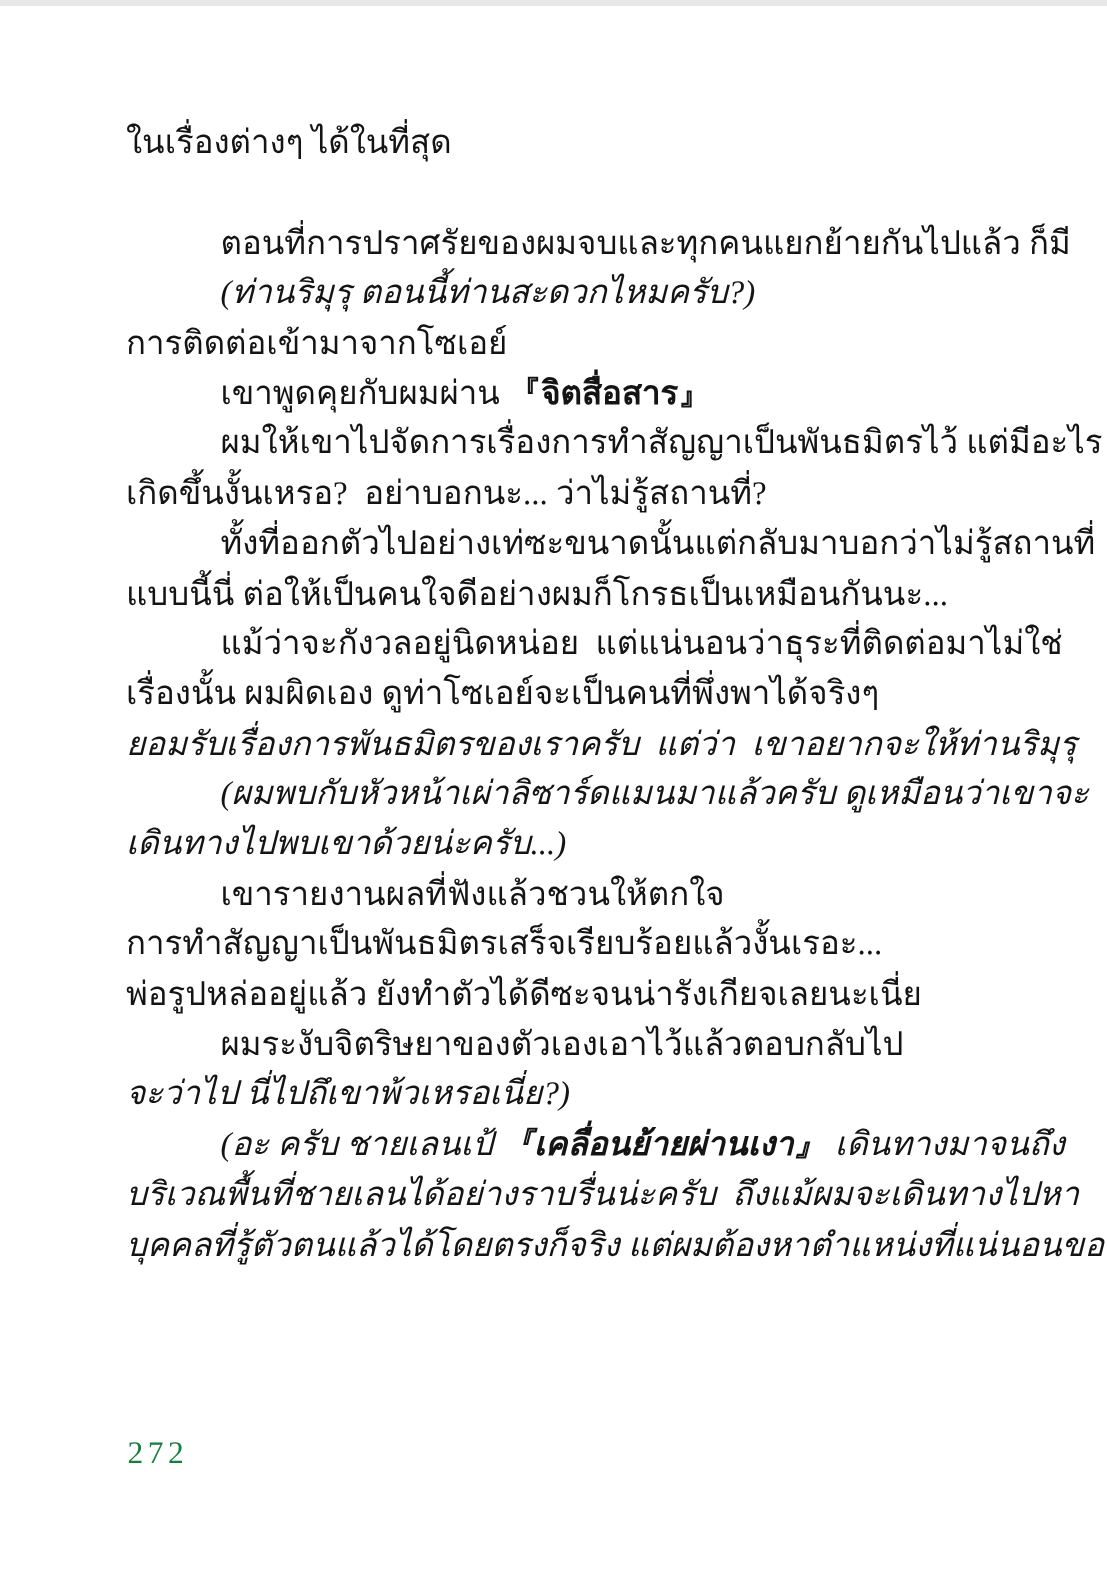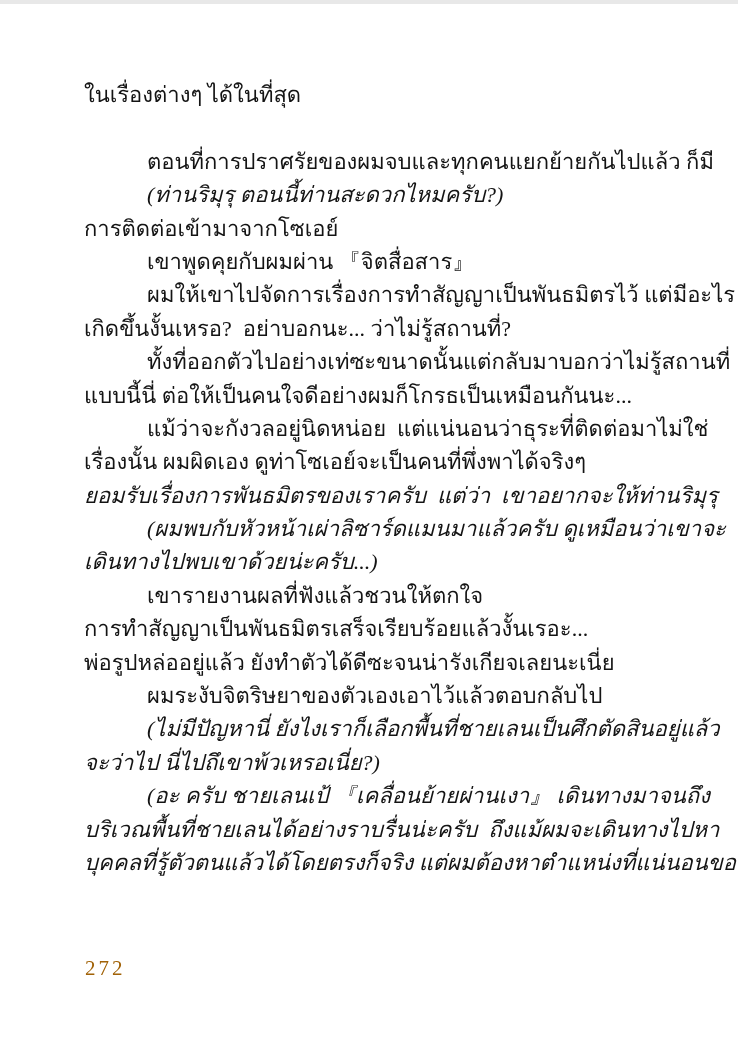--- a/index.html
+++ b/index.html
@@ -29,30 +29,30 @@
     white-space: pre;
     height: 33.4px;
   }
   .line.indent {
     padding-left: 63px;
   }
   .line.italic {
     font-style: italic;
   }
   .seg-bold {
-    font-weight: 400;
+    font-weight: 700;
   }
   .page-number {
     position: absolute;
     left: 85px;
     top: 952px;
     font-size: 21px;
     letter-spacing: 3px;
     font-family: "Liberation Serif", "DejaVu Serif", serif;
-    color: #a16207;
+    color: #15803d;
   }
 </style>
 </head>
 <body>
 
 <div class="page">
   <div class="text-block">
       <div class="line"><span class="seg">ในเรื่องต่างๆ ได้ในที่สุด</span></div>
       <div class="line">&nbsp;</div>
       <div class="line indent"><span class="seg">ตอนที่การปราศรัยของผมจบและทุกคนแยกย้ายกันไปแล้ว ก็มี</span></div>
@@ -65,20 +65,19 @@
       <div class="line"><span class="seg">แบบนี้นี่ ต่อให้เป็นคนใจดีอย่างผมก็โกรธเป็นเหมือนกันนะ...</span></div>
       <div class="line indent"><span class="seg">แม้ว่าจะกังวลอยู่นิดหน่อย  แต่แน่นอนว่าธุระที่ติดต่อมาไม่ใช่</span></div>
       <div class="line"><span class="seg">เรื่องนั้น ผมผิดเอง ดูท่าโซเอย์จะเป็นคนที่พึ่งพาได้จริงๆ</span></div>
       <div class="line italic"><span class="seg">ยอมรับเรื่องการพันธมิตรของเราครับ  แต่ว่า  เขาอยากจะให้ท่านริมุรุ</span></div>
       <div class="line indent italic"><span class="seg">(ผมพบกับหัวหน้าเผ่าลิซาร์ดแมนมาแล้วครับ ดูเหมือนว่าเขาจะ</span></div>
       <div class="line italic"><span class="seg">เดินทางไปพบเขาด้วยน่ะครับ...)</span></div>
       <div class="line indent"><span class="seg">เขารายงานผลที่ฟังแล้วชวนให้ตกใจ</span></div>
       <div class="line"><span class="seg">การทำสัญญาเป็นพันธมิตรเสร็จเรียบร้อยแล้วงั้นเรอะ...</span></div>
       <div class="line"><span class="seg">พ่อรูปหล่ออยู่แล้ว ยังทำตัวได้ดีซะจนน่ารังเกียจเลยนะเนี่ย</span></div>
       <div class="line indent"><span class="seg">ผมระงับจิตริษยาของตัวเองเอาไว้แล้วตอบกลับไป</span></div>
-      <div class="line indent italic"><span class="seg">(ไม่มีปัญหานี่ ยังไงเราก็เลือกพื้นที่ชายเลนเป็นศึกตัดสินอยู่แล้ว</span></div>
       <div class="line italic"><span class="seg">จะว่าไป นี่ไปถึเขาพ้วเหรอเนี่ย?)</span></div>
       <div class="line indent italic"><span class="seg">(อะ ครับ ชายเลนเป้ </span><span class="seg seg-bold">『เคลื่อนย้ายผ่านเงา』</span><span class="seg"> เดินทางมาจนถึง</span></div>
       <div class="line italic"><span class="seg">บริเวณพื้นที่ชายเลนได้อย่างราบรื่นน่ะครับ  ถึงแม้ผมจะเดินทางไปหา</span></div>
       <div class="line italic"><span class="seg">บุคคลที่รู้ตัวตนแล้วได้โดยตรงก็จริง แต่ผมต้องหาตำแหน่งที่แน่นอนของ</span></div>
     </div>
   <div class="page-number">272</div>
 </div>
 
 </body></html>

